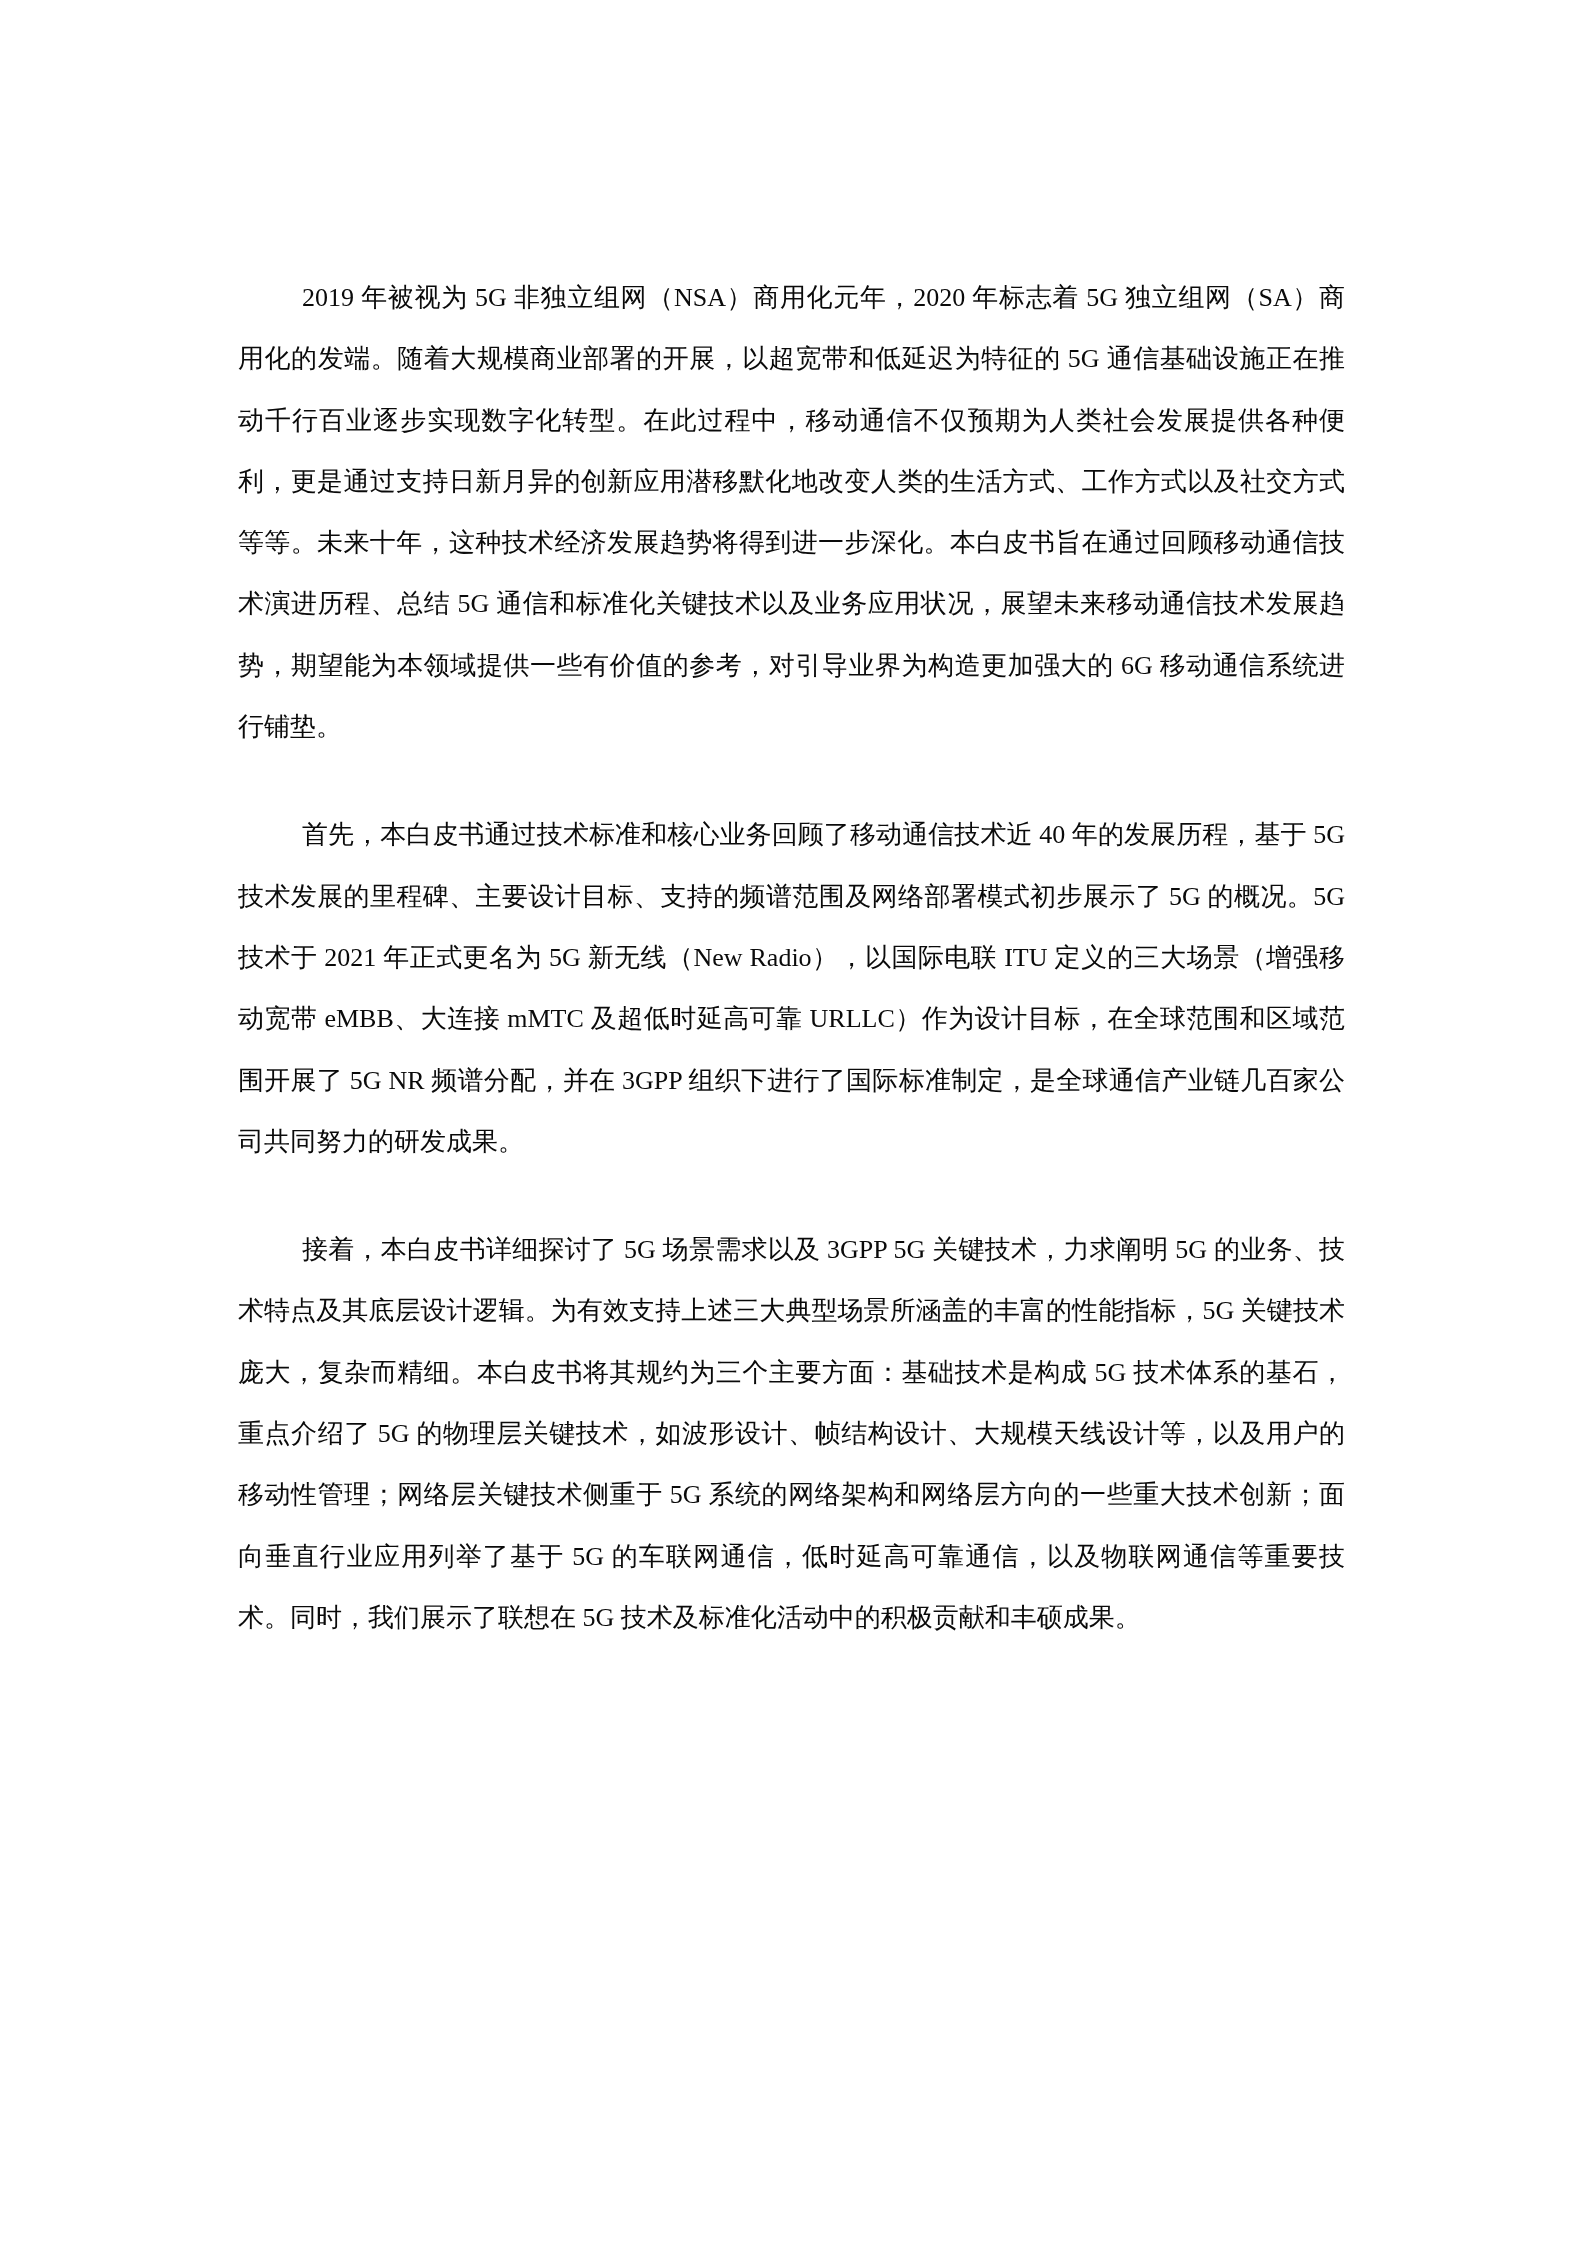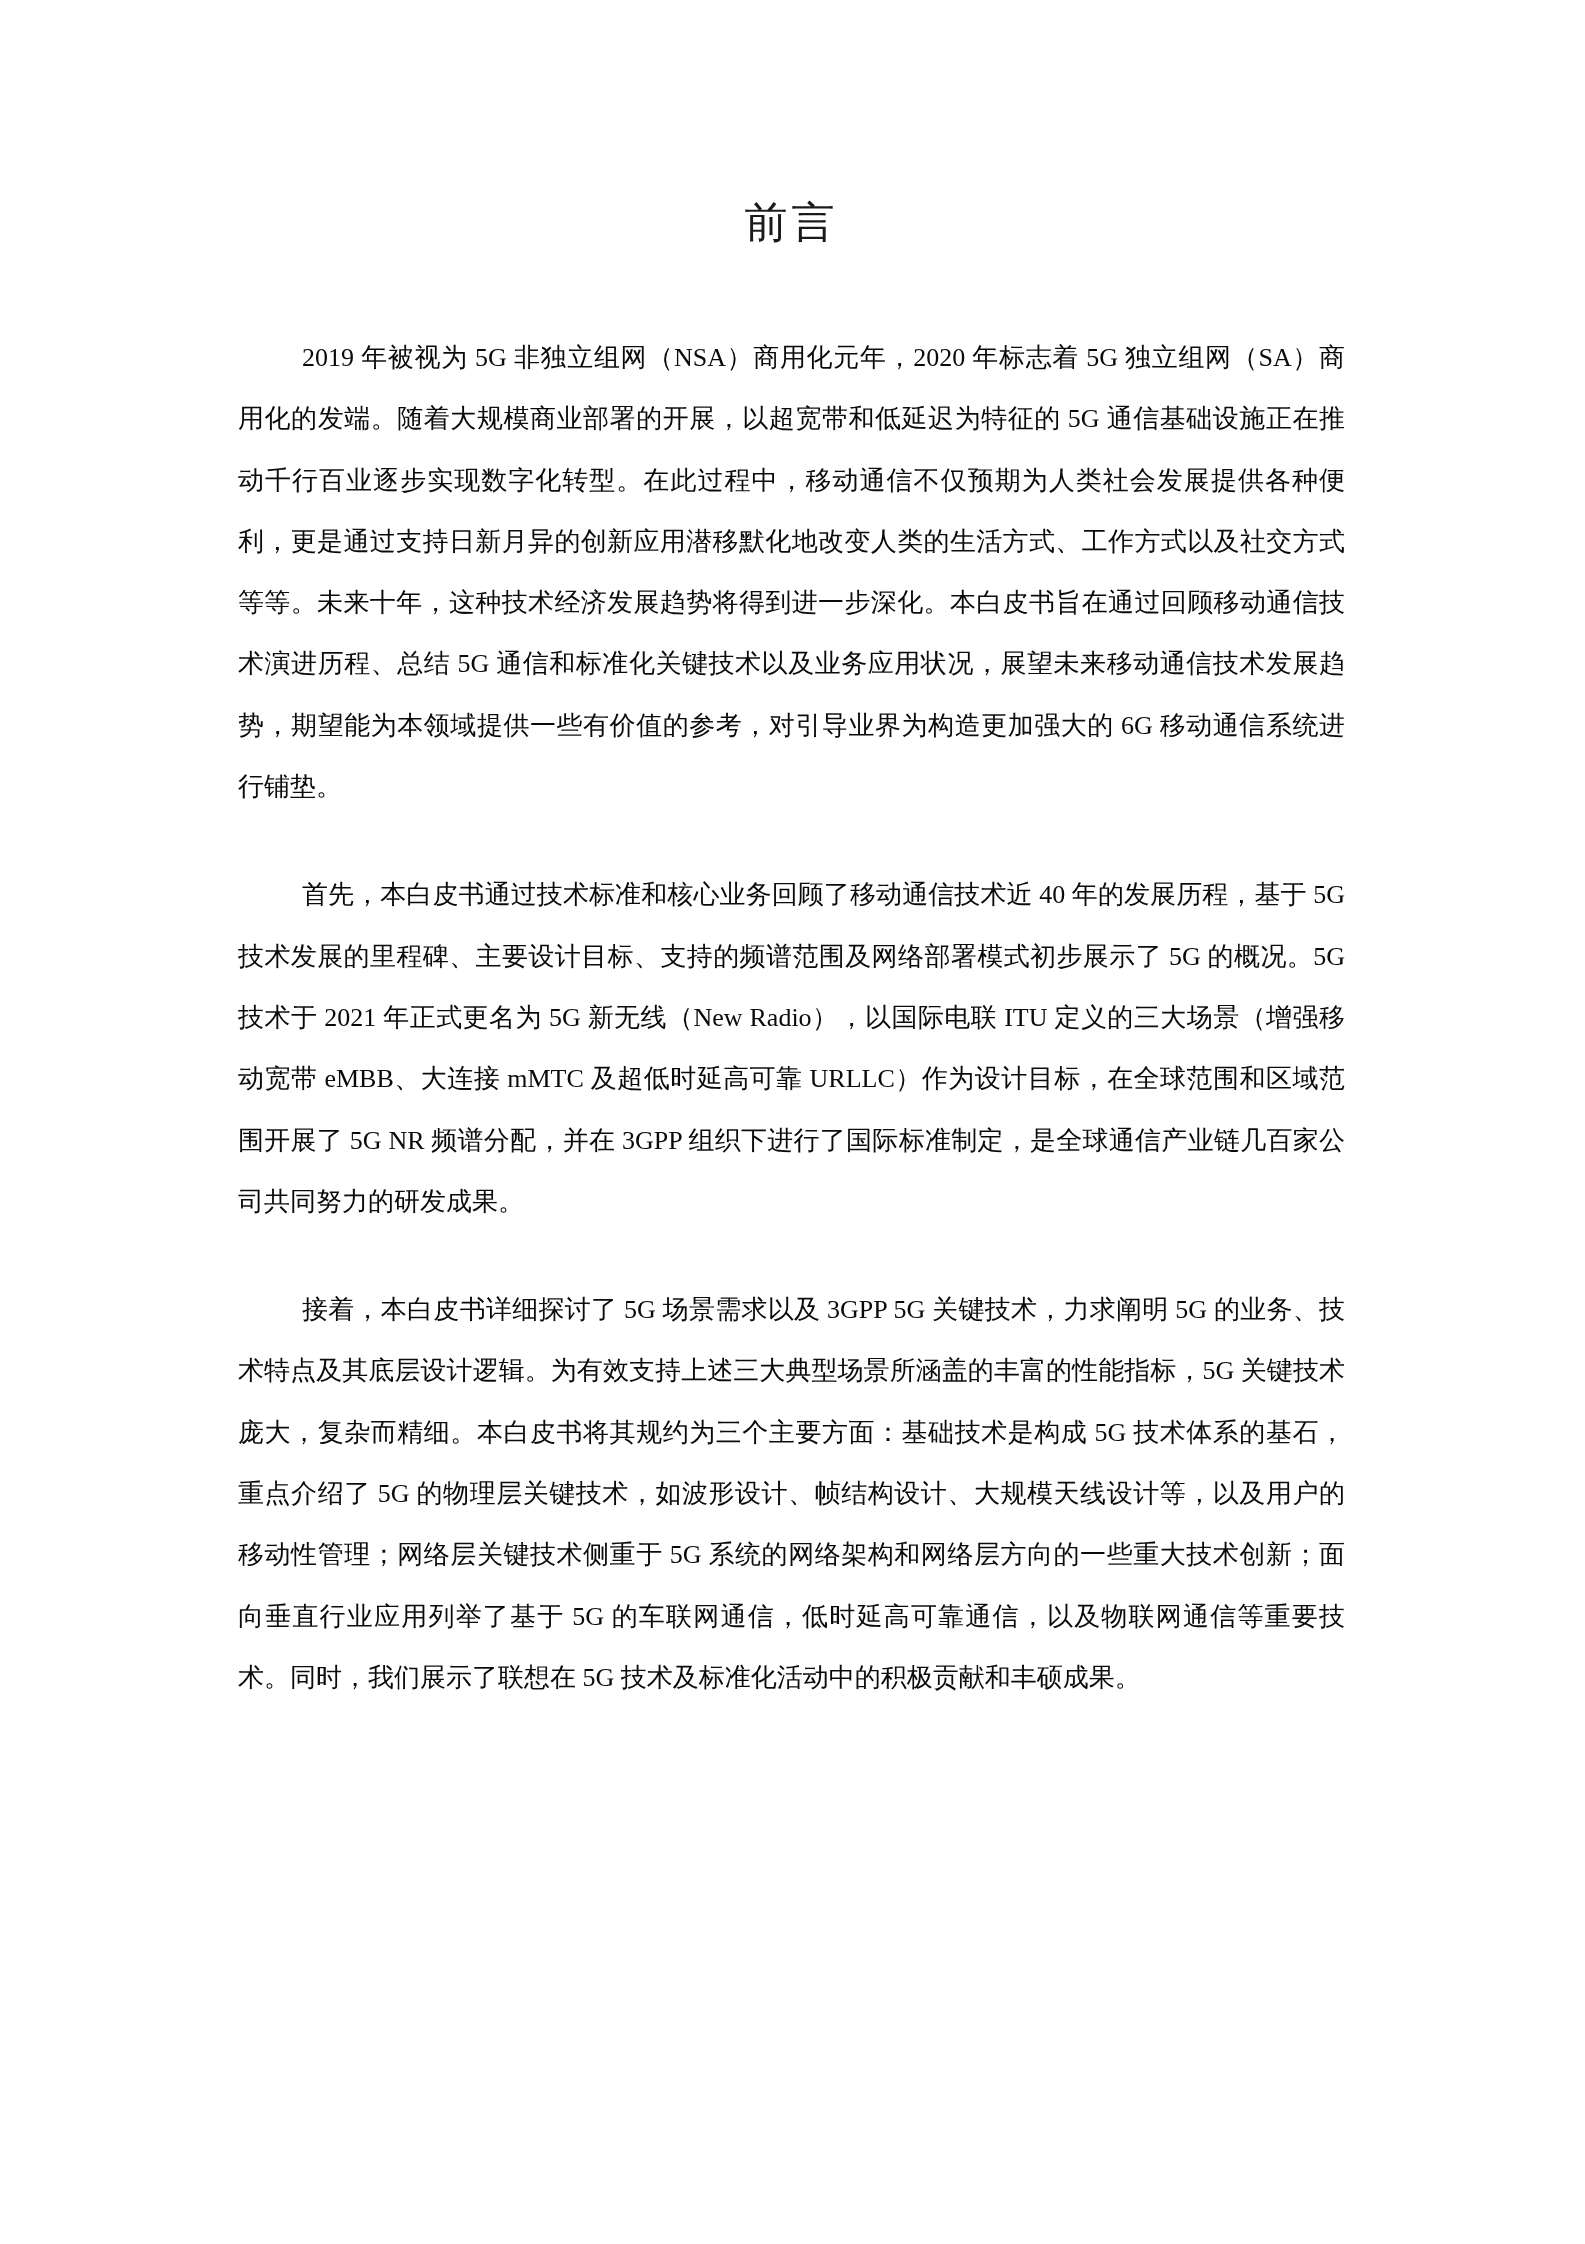--- a/index.html
+++ b/index.html
@@ -40,19 +40,18 @@
     text-justify: inter-ideograph;
     text-indent: 64px;
     word-break: normal;
     overflow-wrap: break-word;
   }
 </style>
 </head>
 <body>
 
 <div class="page">
-  <h1 class="doc-title">前言</h1>
   <div class="doc-body">
     <p>2019 年被视为 5G 非独立组网（NSA）商用化元年，2020 年标志着 5G 独立组网（SA）商用化的发端。随着大规模商业部署的开展，以超宽带和低延迟为特征的 5G 通信基础设施正在推动千行百业逐步实现数字化转型。在此过程中，移动通信不仅预期为人类社会发展提供各种便利，更是通过支持日新月异的创新应用潜移默化地改变人类的生活方式、工作方式以及社交方式等等。未来十年，这种技术经济发展趋势将得到进一步深化。本白皮书旨在通过回顾移动通信技术演进历程、总结 5G 通信和标准化关键技术以及业务应用状况，展望未来移动通信技术发展趋势，期望能为本领域提供一些有价值的参考，对引导业界为构造更加强大的 6G 移动通信系统进行铺垫。</p>
     <p>首先，本白皮书通过技术标准和核心业务回顾了移动通信技术近 40 年的发展历程，基于 5G 技术发展的里程碑、主要设计目标、支持的频谱范围及网络部署模式初步展示了 5G 的概况。5G 技术于 2021 年正式更名为 5G 新无线（New Radio），以国际电联 ITU 定义的三大场景（增强移动宽带 eMBB、大连接 mMTC 及超低时延高可靠 URLLC）作为设计目标，在全球范围和区域范围开展了 5G NR 频谱分配，并在 3GPP 组织下进行了国际标准制定，是全球通信产业链几百家公司共同努力的研发成果。</p>
     <p>接着，本白皮书详细探讨了 5G 场景需求以及 3GPP 5G 关键技术，力求阐明 5G 的业务、技术特点及其底层设计逻辑。为有效支持上述三大典型场景所涵盖的丰富的性能指标，5G 关键技术庞大，复杂而精细。本白皮书将其规约为三个主要方面：基础技术是构成 5G 技术体系的基石，重点介绍了 5G 的物理层关键技术，如波形设计、帧结构设计、大规模天线设计等，以及用户的移动性管理；网络层关键技术侧重于 5G 系统的网络架构和网络层方向的一些重大技术创新；面向垂直行业应用列举了基于 5G 的车联网通信，低时延高可靠通信，以及物联网通信等重要技术。同时，我们展示了联想在 5G 技术及标准化活动中的积极贡献和丰硕成果。</p>
   </div>
 </div>
 
 </body></html>

